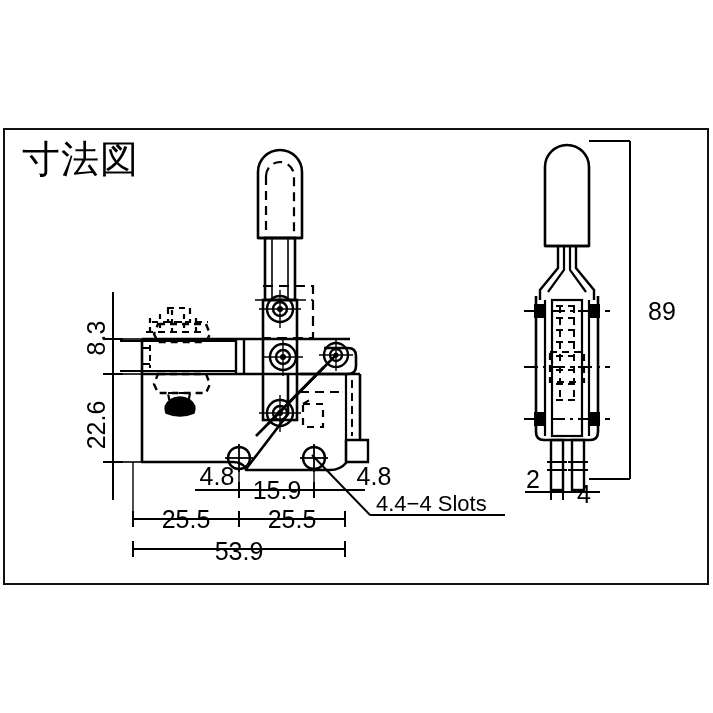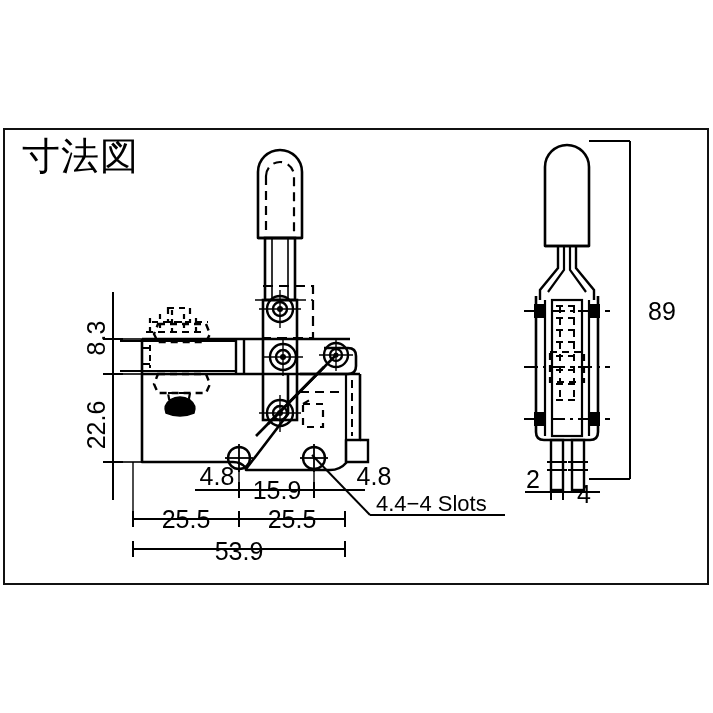--- a/index.html
+++ b/index.html
@@ -30,21 +30,21 @@
     background: #ffffff;
     box-sizing: border-box;
   }
   #title-label {
     position: absolute;
     left: 22px;
     top: 140px;
     font-size: 38px;
     line-height: 1;
     color: #000000;
-    font-family: Liberation Mono, monospace;
+    font-family: Liberation Sans, sans-serif;
     letter-spacing: 1px;
     white-space: nowrap;
   }
   svg.layer {
     position: absolute;
     left: 0;
     top: 0;
     width: 713px;
     height: 713px;
     pointer-events: none;

